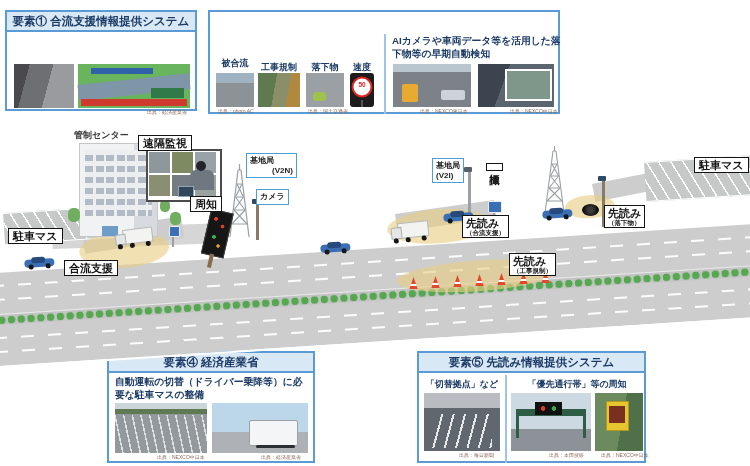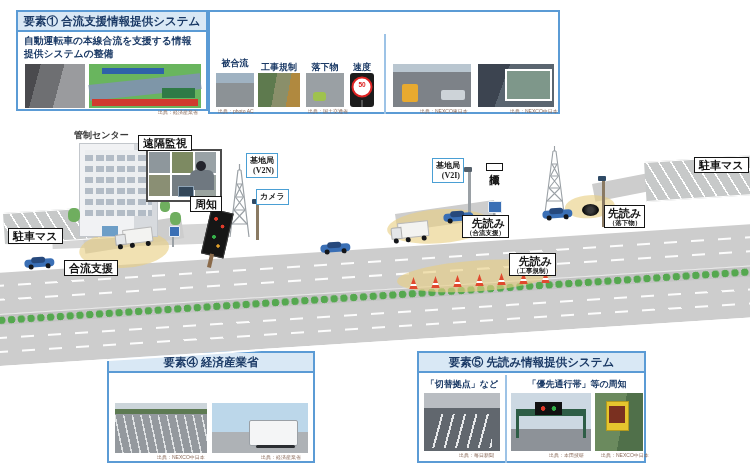--- a/index.html
+++ b/index.html
@@ -19,21 +19,21 @@
     padding:3px 5px 1px 6px; text-align:left;
   }
   .caption { position:absolute; font-size:5px; line-height:6px; color:#8a6a5a; white-space:nowrap; }
   .minilabel { color:#1b3a66; font-weight:bold; font-size:9px; line-height:10px; text-align:center; white-space:nowrap; }
   .photo { position:absolute; box-sizing:border-box; }
   .vdivider { position:absolute; width:1.5px; background:#9dc3e6; }
 
   
   .lbl {
     position:absolute; box-sizing:border-box; background:#fff; border:1.5px solid #141414;
-    color:#141414; font-weight:bold; text-align:right; white-space:nowrap; z-index:40;font-family:Liberation Serif, serif;
+    color:#141414; font-weight:bold; text-align:left; white-space:nowrap; z-index:40;
   }
   .lbl-lg { font-size:11px; line-height:14px; padding:0 4px; }
   .lbl-2  { font-size:11px; line-height:12px; padding:1px 3px 0 3px; }
   .lbl-2 .sub { display:block; font-size:6.5px; line-height:7.5px; }
   .lbl-blue { border:1.2px solid #4a9fd4; font-size:8px; line-height:9.5px; padding:2px 3px; color:#222; }
   .lbl-vert { writing-mode:vertical-rl; font-size:10px; line-height:15px; letter-spacing:1px; padding:2px 0; }
 
   
   .rot { transform-origin:0 0; }
   .roadband { position:absolute; left:-35px; top:246px; width:840px; height:97px; transform:rotate(-3.7deg); z-index:1; }
@@ -138,23 +138,22 @@
   .speedsign { position:absolute; left:0; top:0; width:100%; height:100%; background:#1c1c1c; border-radius:3px; }
   .speedsign .disc { position:absolute; left:50%; top:42%; transform:translate(-50%,-50%); width:17px; height:17px; background:#fff;
      border:2.5px solid #d22; border-radius:50%; color:#d22; font-size:6.5px; line-height:12px; font-weight:bold; text-align:center; }
   .speedsign .post { position:absolute; left:46%; bottom:0; width:8%; height:22%; background:#555; }
 </style>
 </head>
 <body>
 
 <div id="canvas">
 
-  <div class="ebox" style="left:16px; top:10px; width:192px; height:101px;">
+  <div class="ebox" style="left:5px; top:10px; width:192px; height:101px;">
     <div class="ebox-header">要素① 合流支援情報提供システム</div>
-    <div class="ebox-desc">自動運転車の本線合流を支援する情報提供システムの整備</div>
     <div class="photo ph-road1" style="left:7px; top:52px; width:60px; height:44px;"></div>
     <div class="photo ph-diag1" style="left:71px; top:52px; width:112px; height:44px;">
       <span class="photo band"></span>
       <span class="photo tag1"></span>
       <span class="photo tag2"></span>
       <span class="photo red"></span>
     </div>
     <div class="caption" style="right:8px; top:97px;">出典：経済産業省</div>
   </div>
 
@@ -172,20 +171,21 @@
     </div>
     <div class="photo ph-speed" style="left:140px; top:61px; width:24px; height:34px;">
       <span class="speedsign">
         <span class="disc">50</span>
         <span class="post"></span>
       </span>
     </div>
     <div class="caption" style="left:8px;  top:96px;">出典：photo AC</div>
     <div class="caption" style="left:98px; top:96px;">出典：国土交通省</div>
 
+    <div class="ebox-desc" style="position:absolute; left:176px; top:20px; width:172px;">AIカメラや車両データ等を活用した落下物等の早期自動検知</div>
     <div class="photo ph-ai1" style="left:183px; top:52px; width:78px; height:43px;">
       <span class="photo vest"></span>
       <span class="photo carx"></span>
     </div>
     <div class="photo ph-ai2" style="left:268px; top:52px; width:76px; height:43px;">
       <span class="photo frame"></span>
     </div>
     <div class="caption" style="left:210px; top:96px;">出典：NEXCO東日本</div>
     <div class="caption" style="left:300px; top:96px;">出典：NEXCO中日本</div>
   </div>
@@ -324,21 +324,21 @@
   <div class="cone" style="left:518px; top:272px;"></div>
   <div class="cone" style="left:540px; top:271px;"></div>
 
   <div class="lbl lbl-lg" style="left:138px; top:135px;">遠隔監視</div>
   <div class="lbl lbl-lg" style="left:190px; top:196px;">周知</div>
   <div class="lbl lbl-lg" style="left:8px; top:228px;">駐車マス</div>
   <div class="lbl lbl-lg" style="left:64px; top:260px;">合流支援</div>
   <div class="lbl lbl-lg" style="left:694px; top:157px;">駐車マス</div>
   <div class="lbl lbl-blue" style="left:246px; top:153px;">
     <span style="display:block;">基地局</span>
-    <span style="display:block;">(V2N)</span>
+    <span style="display:block;margin-left:22px;">(V2N)</span>
   </div>
   <div class="lbl lbl-blue" style="left:256px; top:189px;">カメラ</div>
   <div class="lbl lbl-blue" style="left:432px; top:158px;">
     <span style="display:block;">基地局</span>
     <span style="display:block;">(V2I)</span>
   </div>
   <div class="lbl lbl-vert" style="left:486px; top:163px;">標識</div>
   <div class="lbl lbl-2" style="left:462px; top:215px;">
     <span>先読み</span>
     <span class="sub">（合流支援）</span>
@@ -347,20 +347,21 @@
     <span>先読み</span>
     <span class="sub">（工事規制）</span>
   </div>
   <div class="lbl lbl-2" style="left:604px; top:205px;">
     <span>先読み</span>
     <span class="sub">（落下物）</span>
   </div>
 
   <div class="ebox" style="left:107px; top:351px; width:208px; height:112px;">
     <div class="ebox-header">要素④ 経済産業省</div>
+    <div class="ebox-desc">自動運転の切替（ドライバー乗降等）に必要な駐車マスの整備</div>
     <div class="photo ph-park" style="left:6px; top:50px; width:92px; height:50px;">
       <span class="photo lines"></span>
     </div>
     <div class="photo ph-truck" style="left:103px; top:50px; width:96px; height:50px;">
       <span class="photo tk"></span>
       <span class="photo tw"></span>
     </div>
     <div class="caption" style="left:48px; top:101px;">出典：NEXCO中日本</div>
     <div class="caption" style="left:152px; top:101px;">出典：経済産業省</div>
   </div>

